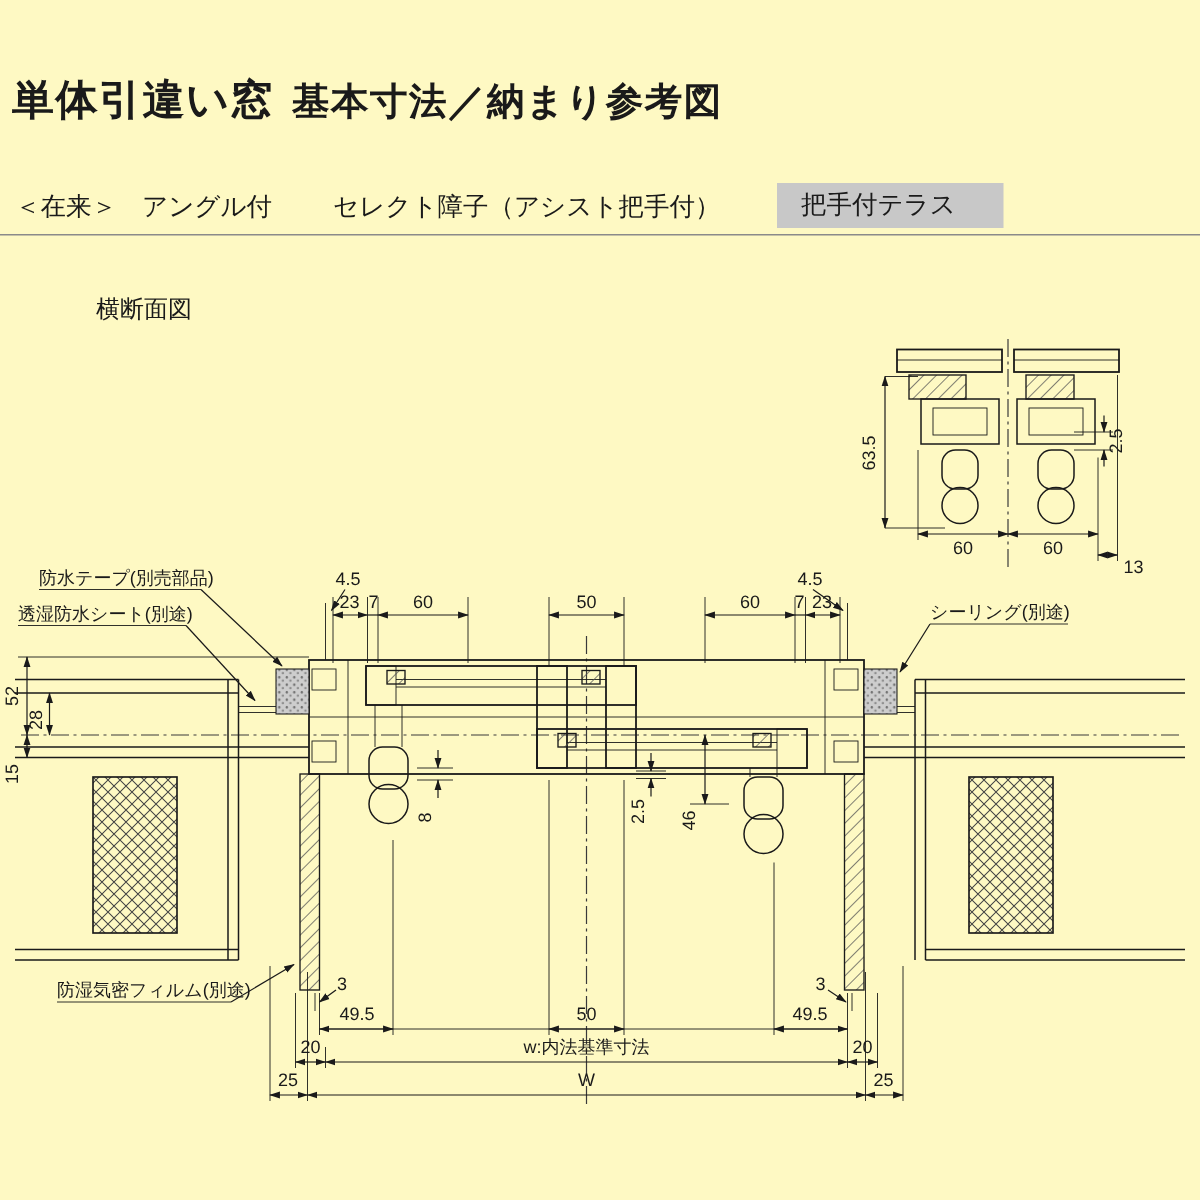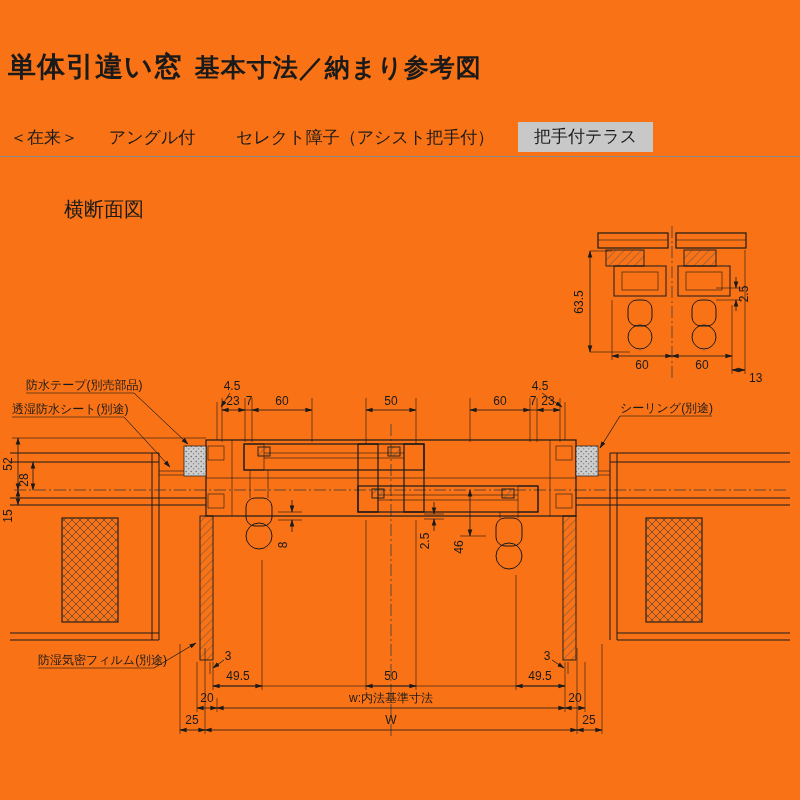--- a/index.html
+++ b/index.html
@@ -1,33 +1,33 @@
 <!DOCTYPE html>
 <html><head>
 <meta charset="utf-8">
 <style>
   html,body { margin:0; padding:0; background:#ffffff; }
   .page {
-    position:relative; width:800px; height:800px; background:#f97316;
+    position:relative; width:800px; height:800px; background:#fef9c3;
     font-family:"Liberation Sans","DejaVu Sans",sans-serif; color:#1a1a1a;
     overflow:hidden;
   }
   .title { position:absolute; left:8px; top:48px; white-space:nowrap; }
   .title .t-main { font-size:28px; font-weight:bold; letter-spacing:1px; }
   .title .t-sub  { font-size:25px; font-weight:bold; margin-left:12px; letter-spacing:1px; }
   .spec { position:absolute; left:10px; top:126px; font-size:17px; white-space:nowrap; }
   .spec .sp1 { }
-  .spec .sp2 { margin-left:26px; }
+  .spec .sp2 { margin-left:12px; }
   .spec .sp3 { margin-left:36px; }
   .badge {
     position:absolute; left:518px; top:122px; background:#c8c8c8;
-    font-size:17px; padding:3px 16px 4px 16px;
+    font-size:17px; padding:3px 32px 4px 16px;
   }
   .divider { position:absolute; left:0; top:156px; width:800px; height:1px; background:#8a8a8a; }
-  .section-label { position:absolute; left:64px; top:196px; font-size:20px; }
+  .section-label { position:absolute; left:64px; top:196px; font-size:16px; }
   svg.draw { position:absolute; left:0; top:0; }
 
   
   .ln   { stroke:#1a1a1a; stroke-width:1.2; fill:none; }
   .md   { stroke:#1a1a1a; stroke-width:1;   fill:none; }
   .thin { stroke:#1a1a1a; stroke-width:0.6; fill:none; }
   .dim  { stroke:#1a1a1a; stroke-width:0.8; fill:none; }
   .cl   { stroke:#3a3a3a; stroke-width:0.8; fill:none; stroke-dasharray:12 3 2 3; }
   text.dt  { font-size:12px; fill:#1a1a1a; }
   text.ann { font-size:12px; fill:#1a1a1a; }

